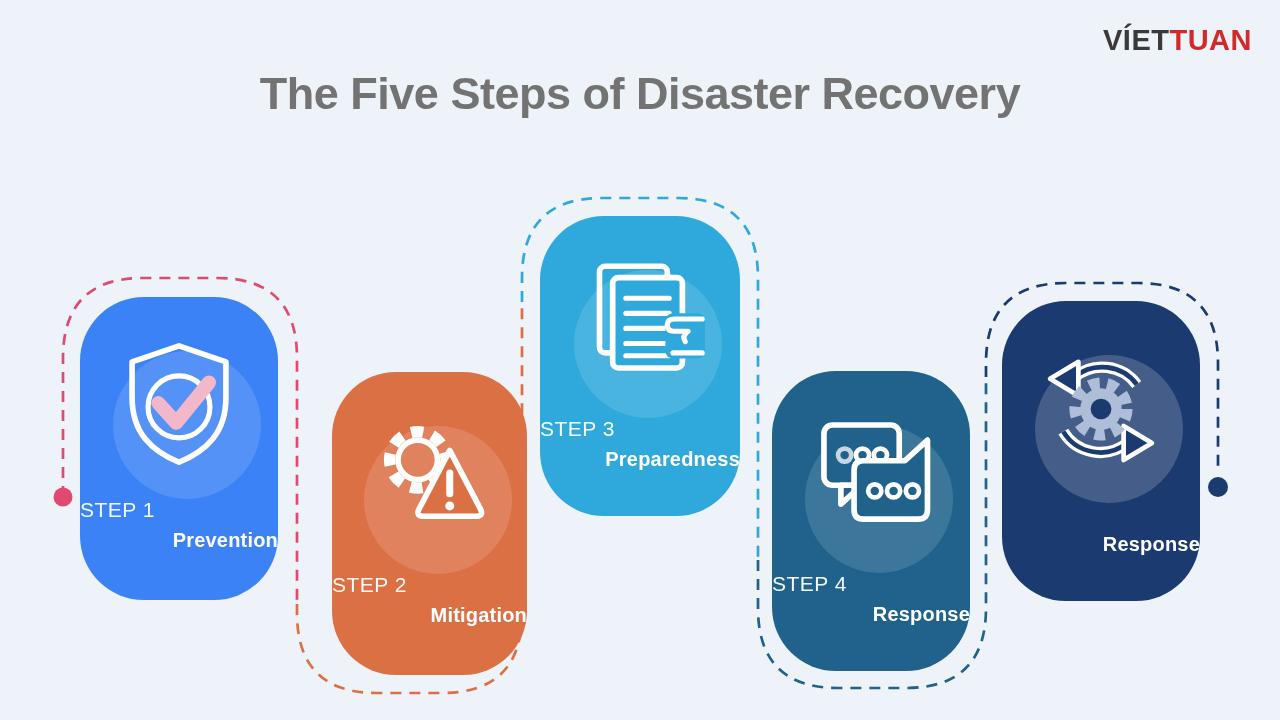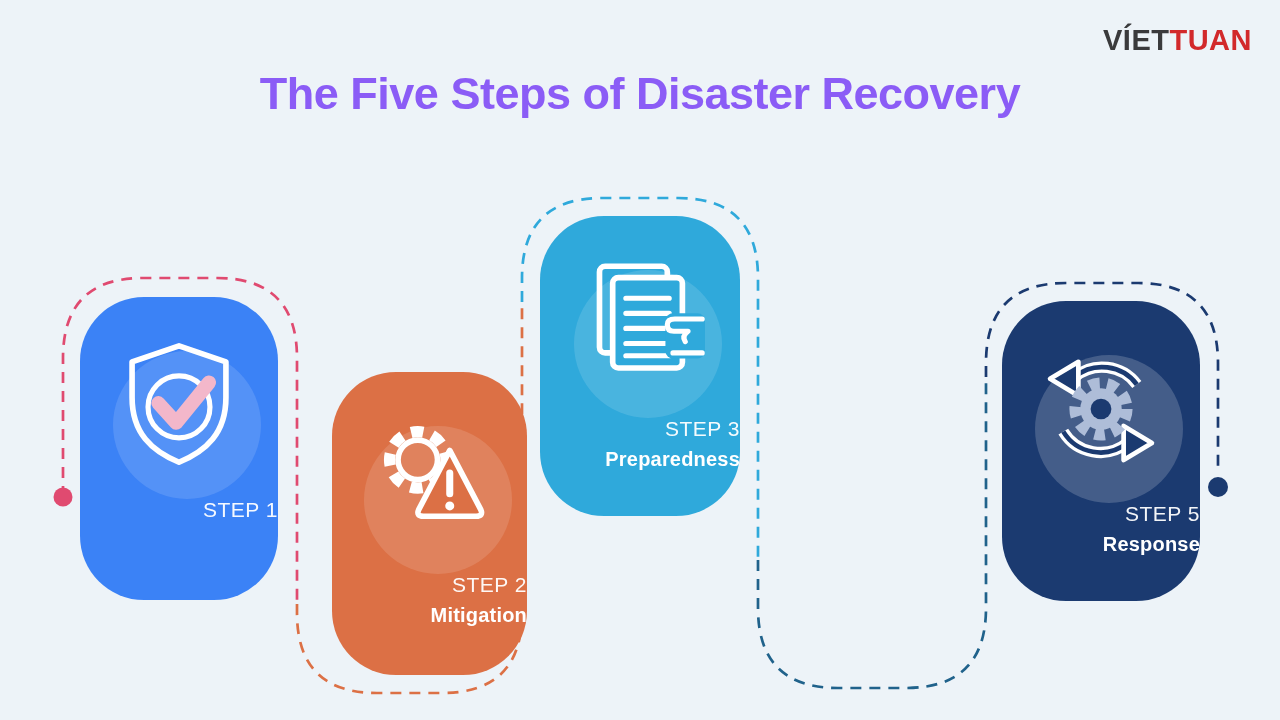--- a/index.html
+++ b/index.html
@@ -15,21 +15,21 @@
     position:absolute;top:24px;right:28px;
     font-size:29px;font-weight:800;letter-spacing:.5px;
     user-select:none;
   }
   .logo-dark{color:#3A3A3C;}
   .logo-red{color:#D2292B;}
   .title{
     position:absolute;top:68px;left:0;width:100%;
     margin:0;text-align:center;
     font-size:45px;font-weight:800;letter-spacing:-.5px;
-    color:#8b5cf6;
+    color:#737373;
   }
   .card{
     position:absolute;border-radius:64px;
   }
   .p1{left:80px;top:297px;width:198px;height:303px;}
   .p2{left:311px;top:372px;width:195px;height:303px;margin-left:21px;}
   .p3{left:540px;top:216px;width:200px;height:300px;}
   .p4{left:772px;top:371px;width:198px;height:300px;}
   .p5{left:1002px;top:301px;width:198px;height:300px;}
   .glow{
@@ -37,21 +37,21 @@
     width:148px;height:148px;border-radius:50%;
     background:rgba(255,255,255,.13);
   }
   .card.p5 .glow{background:rgba(255,255,255,.18);}
   .icon{
     position:absolute;top:42px;left:0;width:100%;
     display:flex;justify-content:center;
   }
   .step-label{
     position:absolute;top:201px;left:0;width:100%;
-    text-align:right;font-size:21px;font-weight:400;
+    text-align:left;font-size:21px;font-weight:400;
     color:rgba(255,255,255,.95);letter-spacing:.5px;
   }
   .step-name{
     position:absolute;top:232px;left:0;width:100%;
     text-align:right;font-size:20px;font-weight:700;
     color:#FFFFFF;letter-spacing:.2px;
   }
 </style>
 </head>
 <body>
@@ -77,20 +77,21 @@
   <div class="card p1" style="background: #3b82f6;">
     <div class="glow"></div>
     <div class="icon">
       <svg width="122" height="132" viewBox="0 0 130 140">
         <path d="M65 7 L115 24 V62 C115 100 94 119 65 131 C36 119 15 100 15 62 V24 Z" fill="none" stroke="#fff" stroke-width="6" stroke-linejoin="round"></path>
         <circle cx="65" cy="72" r="33" fill="none" stroke="#fff" stroke-width="5.5"></circle>
         <path d="M43 68 L62 89 L97 46" fill="none" stroke="#F3B7CA" stroke-width="15" stroke-linecap="round" stroke-linejoin="round"></path>
       </svg>
     </div>
     <div class="step-label">STEP 1</div>
+    <div class="step-name">Prevention</div>
   </div>
 
   <div class="card p2" style="background: rgb(220, 112, 69);">
     <div class="glow"></div>
     <div class="icon">
       <svg width="126" height="118" viewBox="0 0 134 124">
         <circle cx="54" cy="48" r="30" fill="none" stroke="#fff" stroke-width="12" stroke-dasharray="13 10" stroke-dashoffset="4"></circle>
         <circle cx="54" cy="48" r="21" fill="none" stroke="#fff" stroke-width="6"></circle>
         <path d="M88 38 L121 101 Q124 108 116 108 H60 Q52 108 55 101 Z" fill="#DC7045" stroke="#fff" stroke-width="6" stroke-linejoin="round"></path>
         <line x1="88" y1="62" x2="88" y2="84" stroke="#fff" stroke-width="7.5" stroke-linecap="round"></line>
@@ -110,35 +111,52 @@
         <path d="M54 42 H100 M54 58 H100 M54 74 H100 M54 90 H100 M54 103 H100" stroke="#fff" stroke-width="5.5" stroke-linecap="round"></path>
         <rect x="96" y="58" width="42" height="48" rx="8" fill="#2FA9DB"></rect>
         <path d="M135 64 H106 Q98 64 98 70 Q98 77 105 77 H120 Q113 82 117 88" fill="none" stroke="#fff" stroke-width="5.5" stroke-linecap="round" stroke-linejoin="round"></path>
         <path d="M135 100 H104" stroke="#fff" stroke-width="5.5" stroke-linecap="round"></path>
       </svg>
     </div>
     <div class="step-label">STEP 3</div>
     <div class="step-name">Preparedness</div>
   </div>
 
+  <div class="card p4" style="background: rgb(32, 98, 139);">
+    <div class="glow"></div>
+    <div class="icon">
+      <svg width="128" height="120" viewBox="0 0 136 126">
+        <rect x="18" y="12" width="80" height="64" rx="9" fill="#20628B" stroke="#fff" stroke-width="6"></rect>
+        <path d="M36 76 V96 L58 76 Z" fill="#20628B" stroke="#fff" stroke-width="6" stroke-linejoin="round"></path>
+        <circle cx="40" cy="44" r="7" fill="none" stroke="#fff" stroke-width="5" opacity=".75"></circle>
+        <circle cx="59" cy="44" r="7" fill="none" stroke="#fff" stroke-width="5"></circle>
+        <circle cx="78" cy="44" r="7" fill="none" stroke="#fff" stroke-width="5"></circle>
+        <path d="M60 50 H104 L128 28 V102 Q128 112 118 112 H60 Q50 112 50 102 V60 Q50 50 60 50 Z" fill="#20628B" stroke="#fff" stroke-width="6" stroke-linejoin="round"></path>
+        <circle cx="72" cy="82" r="7" fill="none" stroke="#fff" stroke-width="5"></circle>
+        <circle cx="92" cy="82" r="7" fill="none" stroke="#fff" stroke-width="5"></circle>
+        <circle cx="112" cy="82" r="7" fill="none" stroke="#fff" stroke-width="5"></circle>
+      </svg>
+    </div>
+    <div class="step-label">STEP 4</div>
+    <div class="step-name">Response</div>
+  </div>
 
   <div class="card p5" style="background: rgb(27, 58, 112);">
     <div class="glow"></div>
     <div class="icon">
       <svg width="132" height="132" viewBox="0 0 140 140">
 
         <path d="M108 44 A46 46 0 0 0 42 36" fill="none" stroke="#fff" stroke-width="12"></path>
         <path d="M108 44 A46 46 0 0 0 42 36" fill="none" stroke="#1B3A70" stroke-width="5"></path>
         <path d="M30 94 A46 46 0 0 0 98 106" fill="none" stroke="#fff" stroke-width="12"></path>
         <path d="M30 94 A46 46 0 0 0 98 106" fill="none" stroke="#1B3A70" stroke-width="5"></path>
         <path d="M46 20 L16 38 L46 56 Z" fill="#1B3A70" stroke="#fff" stroke-width="5" stroke-linejoin="round"></path>
         <path d="M94 88 L124 106 L94 124 Z" fill="#1B3A70" stroke="#fff" stroke-width="5" stroke-linejoin="round"></path>
 
         <circle cx="70" cy="70" r="27" fill="none" stroke="#AEBDD8" stroke-width="13" stroke-dasharray="11 8"></circle>
         <circle cx="70" cy="70" r="22" fill="#AEBDD8"></circle>
         <circle cx="70" cy="70" r="11" fill="#1B3A70"></circle>
       </svg>
     </div>
-    <div class="step-label">STEP 5</div>
     <div class="step-name">Response</div>
   </div>
 
 </div>
 
 </body></html>

